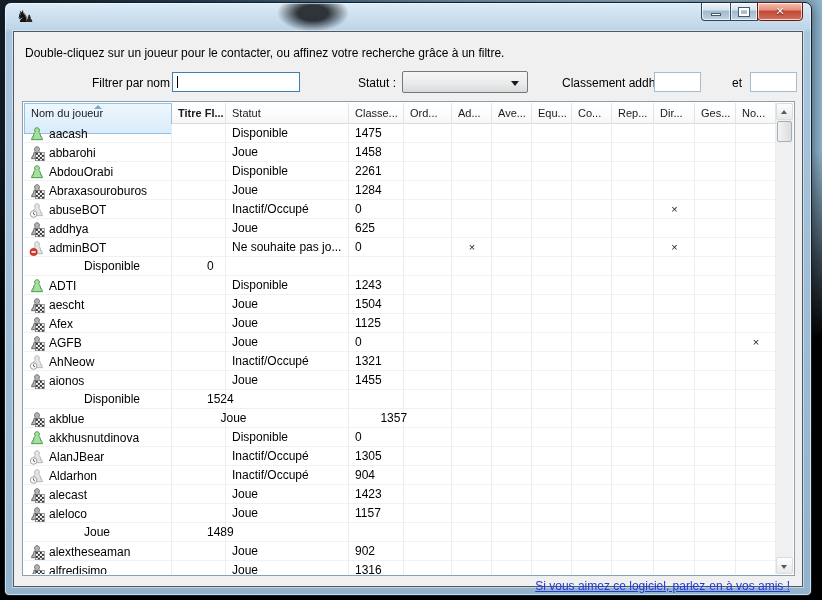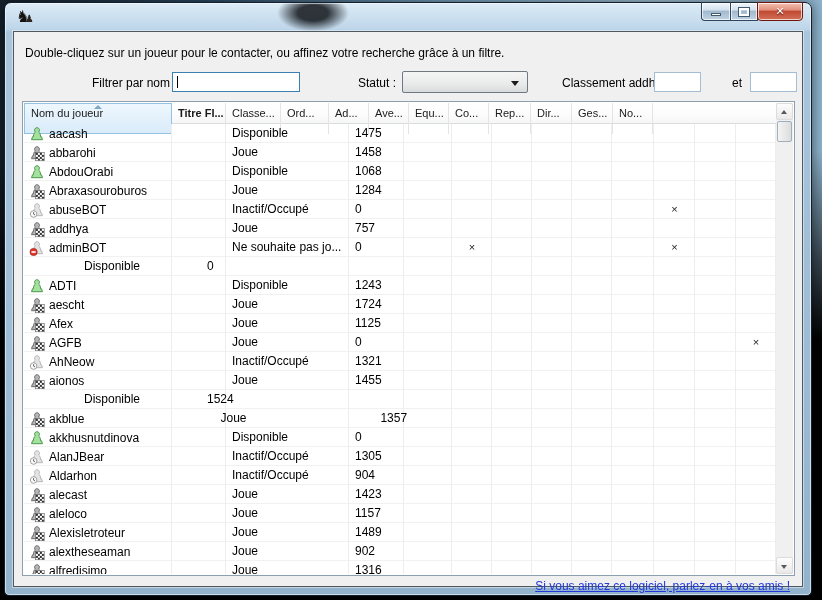--- a/index.html
+++ b/index.html
@@ -196,20 +196,21 @@
 
     <span class="flabel lbl-classement">Classement addhya</span>
     <div class="txt txt-min"></div>
     <span class="flabel lbl-et">et</span>
     <div class="txt txt-max"></div>
 
     <div class="table">
       <div class="thead">
           <div class="hcell sel" style="width: 148px;">Nom du joueur</div>
           <div class="hcell" style="width: 54px; font-weight: bold;">Titre FI...</div>
+          <div class="hcell" style="width: 123px;">Statut</div>
           <div class="hcell" style="width: 55px;">Classe...</div>
           <div class="hcell" style="width: 48px;">Ord...</div>
           <div class="hcell" style="width: 40px;">Ad...</div>
           <div class="hcell" style="width: 40px;">Ave...</div>
           <div class="hcell" style="width: 40px;">Equ...</div>
           <div class="hcell" style="width: 40px;">Co...</div>
           <div class="hcell" style="width: 42px;">Rep...</div>
           <div class="hcell" style="width: 41px;">Dir...</div>
           <div class="hcell" style="width: 41px;">Ges...</div>
           <div class="hcell" style="width: 40px;">No...</div>
@@ -270,21 +271,21 @@
           </div>
           <div class="trow">
             <div class="cell namec" style="width: 148px;">
               <svg class="picon">
                 <use href="#pawn-available"></use>
               </svg>
               <span>AbdouOrabi</span>
             </div>
             <div class="cell titre" style="width: 54px;"></div>
             <div class="cell statut" style="width: 123px;">Disponible</div>
-            <div class="cell classement" style="width: 55px;">1068</div>
+            <div class="cell classement" style="width: 55px;">2261</div>
             <div class="cell mark" style="width: 48px;"></div>
             <div class="cell mark" style="width: 40px;"></div>
             <div class="cell mark" style="width: 40px;"></div>
             <div class="cell mark" style="width: 40px;"></div>
             <div class="cell mark" style="width: 40px;"></div>
             <div class="cell mark" style="width: 42px;"></div>
             <div class="cell mark" style="width: 41px;"></div>
             <div class="cell mark" style="width: 41px;"></div>
             <div class="cell mark" style="width: 40px;"></div>
           </div>
@@ -330,21 +331,21 @@
           </div>
           <div class="trow">
             <div class="cell namec" style="width: 148px;">
               <svg class="picon">
                 <use href="#pawn-playing"></use>
               </svg>
               <span>addhya</span>
             </div>
             <div class="cell titre" style="width: 54px;"></div>
             <div class="cell statut" style="width: 123px;">Joue</div>
-            <div class="cell classement" style="width: 55px;">757</div>
+            <div class="cell classement" style="width: 55px;">625</div>
             <div class="cell mark" style="width: 48px;"></div>
             <div class="cell mark" style="width: 40px;"></div>
             <div class="cell mark" style="width: 40px;"></div>
             <div class="cell mark" style="width: 40px;"></div>
             <div class="cell mark" style="width: 40px;"></div>
             <div class="cell mark" style="width: 42px;"></div>
             <div class="cell mark" style="width: 41px;"></div>
             <div class="cell mark" style="width: 41px;"></div>
             <div class="cell mark" style="width: 40px;"></div>
           </div>
@@ -404,21 +405,21 @@
           </div>
           <div class="trow">
             <div class="cell namec" style="width: 148px;">
               <svg class="picon">
                 <use href="#pawn-playing"></use>
               </svg>
               <span>aescht</span>
             </div>
             <div class="cell titre" style="width: 54px;"></div>
             <div class="cell statut" style="width: 123px;">Joue</div>
-            <div class="cell classement" style="width: 55px;">1724</div>
+            <div class="cell classement" style="width: 55px;">1504</div>
             <div class="cell mark" style="width: 48px;"></div>
             <div class="cell mark" style="width: 40px;"></div>
             <div class="cell mark" style="width: 40px;"></div>
             <div class="cell mark" style="width: 40px;"></div>
             <div class="cell mark" style="width: 40px;"></div>
             <div class="cell mark" style="width: 42px;"></div>
             <div class="cell mark" style="width: 41px;"></div>
             <div class="cell mark" style="width: 41px;"></div>
             <div class="cell mark" style="width: 40px;"></div>
           </div>
@@ -630,26 +631,20 @@
             <div class="cell mark" style="width: 40px;"></div>
             <div class="cell mark" style="width: 40px;"></div>
             <div class="cell mark" style="width: 40px;"></div>
             <div class="cell mark" style="width: 40px;"></div>
             <div class="cell mark" style="width: 42px;"></div>
             <div class="cell mark" style="width: 41px;"></div>
             <div class="cell mark" style="width: 41px;"></div>
             <div class="cell mark" style="width: 40px;"></div>
           </div>
           <div class="trow">
-            <div class="cell namec" style="width: 148px;">
-              <svg class="picon">
-                <use href="#pawn-playing"></use>
-              </svg>
-              <span>Alexisletroteur</span>
-            </div>
             <div class="cell titre" style="width: 54px;"></div>
             <div class="cell statut" style="width: 123px;">Joue</div>
             <div class="cell classement" style="width: 55px;">1489</div>
             <div class="cell mark" style="width: 48px;"></div>
             <div class="cell mark" style="width: 40px;"></div>
             <div class="cell mark" style="width: 40px;"></div>
             <div class="cell mark" style="width: 40px;"></div>
             <div class="cell mark" style="width: 40px;"></div>
             <div class="cell mark" style="width: 42px;"></div>
             <div class="cell mark" style="width: 41px;"></div>

